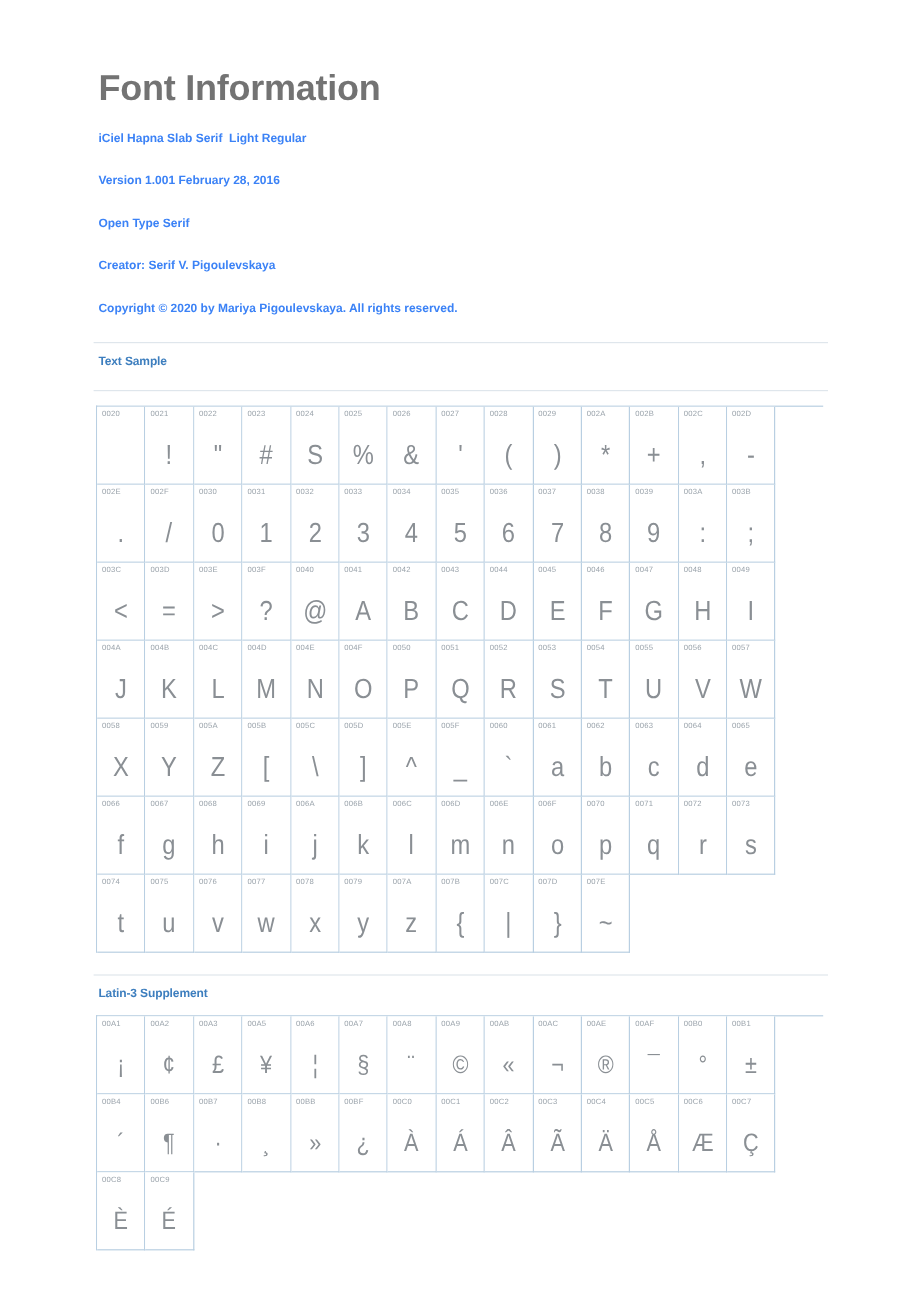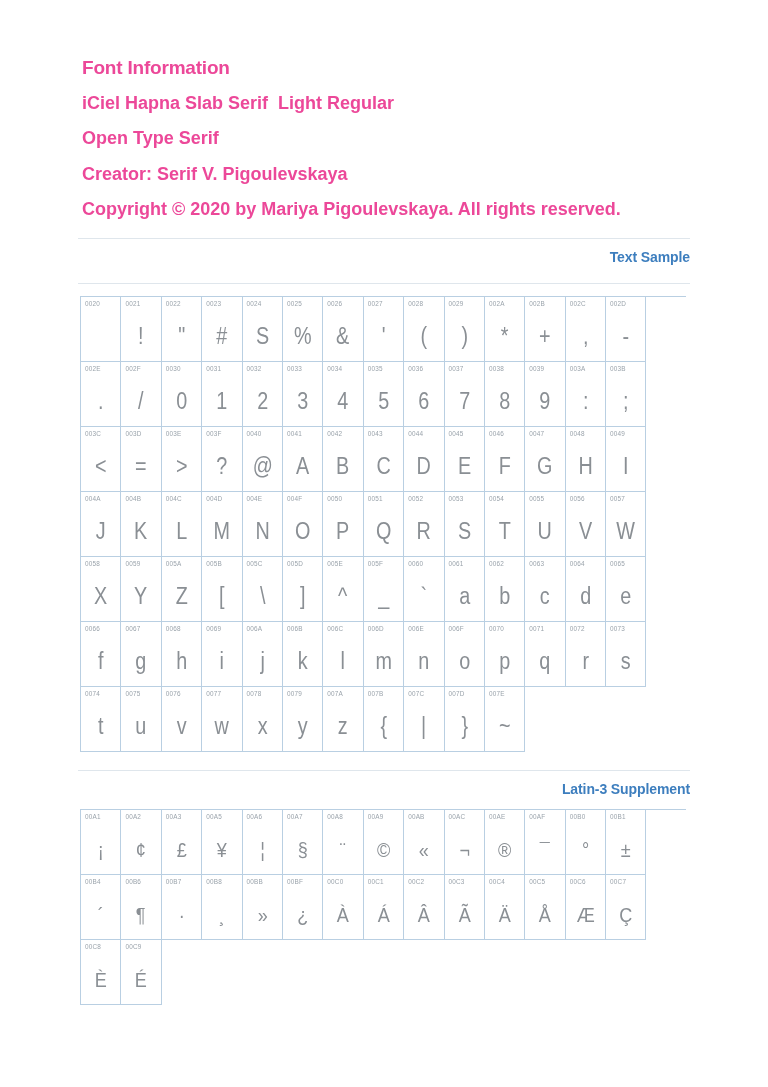--- a/index.html
+++ b/index.html
@@ -21,52 +21,51 @@
     height: 1087px;
     background: #ffffff;
     box-sizing: border-box;
     padding: 0 78px;
   }
 
   
   .info-block { padding-top: 58px; }
 
   .doc-title {
-    color: #ec4899;
-    font-size: 19px;
+    color: #737373;
+    font-size: 30px;
     font-weight: bold;
     letter-spacing: -0.2px;
     margin: 0 0 7px 4px;
     line-height: 1.05;
   }
   .info-line {
-    color: #ec4899;
-    font-size: 18px;
+    color: #3b82f6;
+    font-size: 10px;
     font-weight: bold;
     line-height: 19.5px;
     margin: 16px 0 0 4px;
     white-space: pre;
   }
 
   
   .section {
     margin-top: 18px;
   }
   .rule {
     border-top: 1px solid #dfe6ec;
     height: 0;
     margin: 0 0 10px 0;
   }
   .section-title {
     color: #3d7ebe;
-    font-size: 14px;
+    font-size: 10px;
     font-weight: bold;
     margin: 0 0 0 4px;
     letter-spacing: -0.1px;
-    text-align: right;
   }
 
   
   .sample-wrap {
     padding: 12px 0 16px 0;
   }
   .sample {
     color: #9a9a9a;
     font-family: "Liberation Sans", sans-serif;
     font-weight: 300;
@@ -135,20 +134,21 @@
 </style>
 </head>
 <body>
 
 <div class="page">
 
   <div class="info-block">
     <h1 class="doc-title">Font Information</h1>
     <div>
       <p class="info-line">iCiel Hapna Slab Serif  Light Regular</p>
+      <p class="info-line">Version 1.001 February 28, 2016</p>
       <p class="info-line">Open Type Serif</p>
       <p class="info-line">Creator: Serif V. Pigoulevskaya</p>
       <p class="info-line">Copyright © 2020 by Mariya Pigoulevskaya. All rights reserved.</p>
     </div>
   </div>
 
   <div class="section">
     <div class="rule"></div>
     <h2 class="section-title">Text Sample</h2>
   </div>

